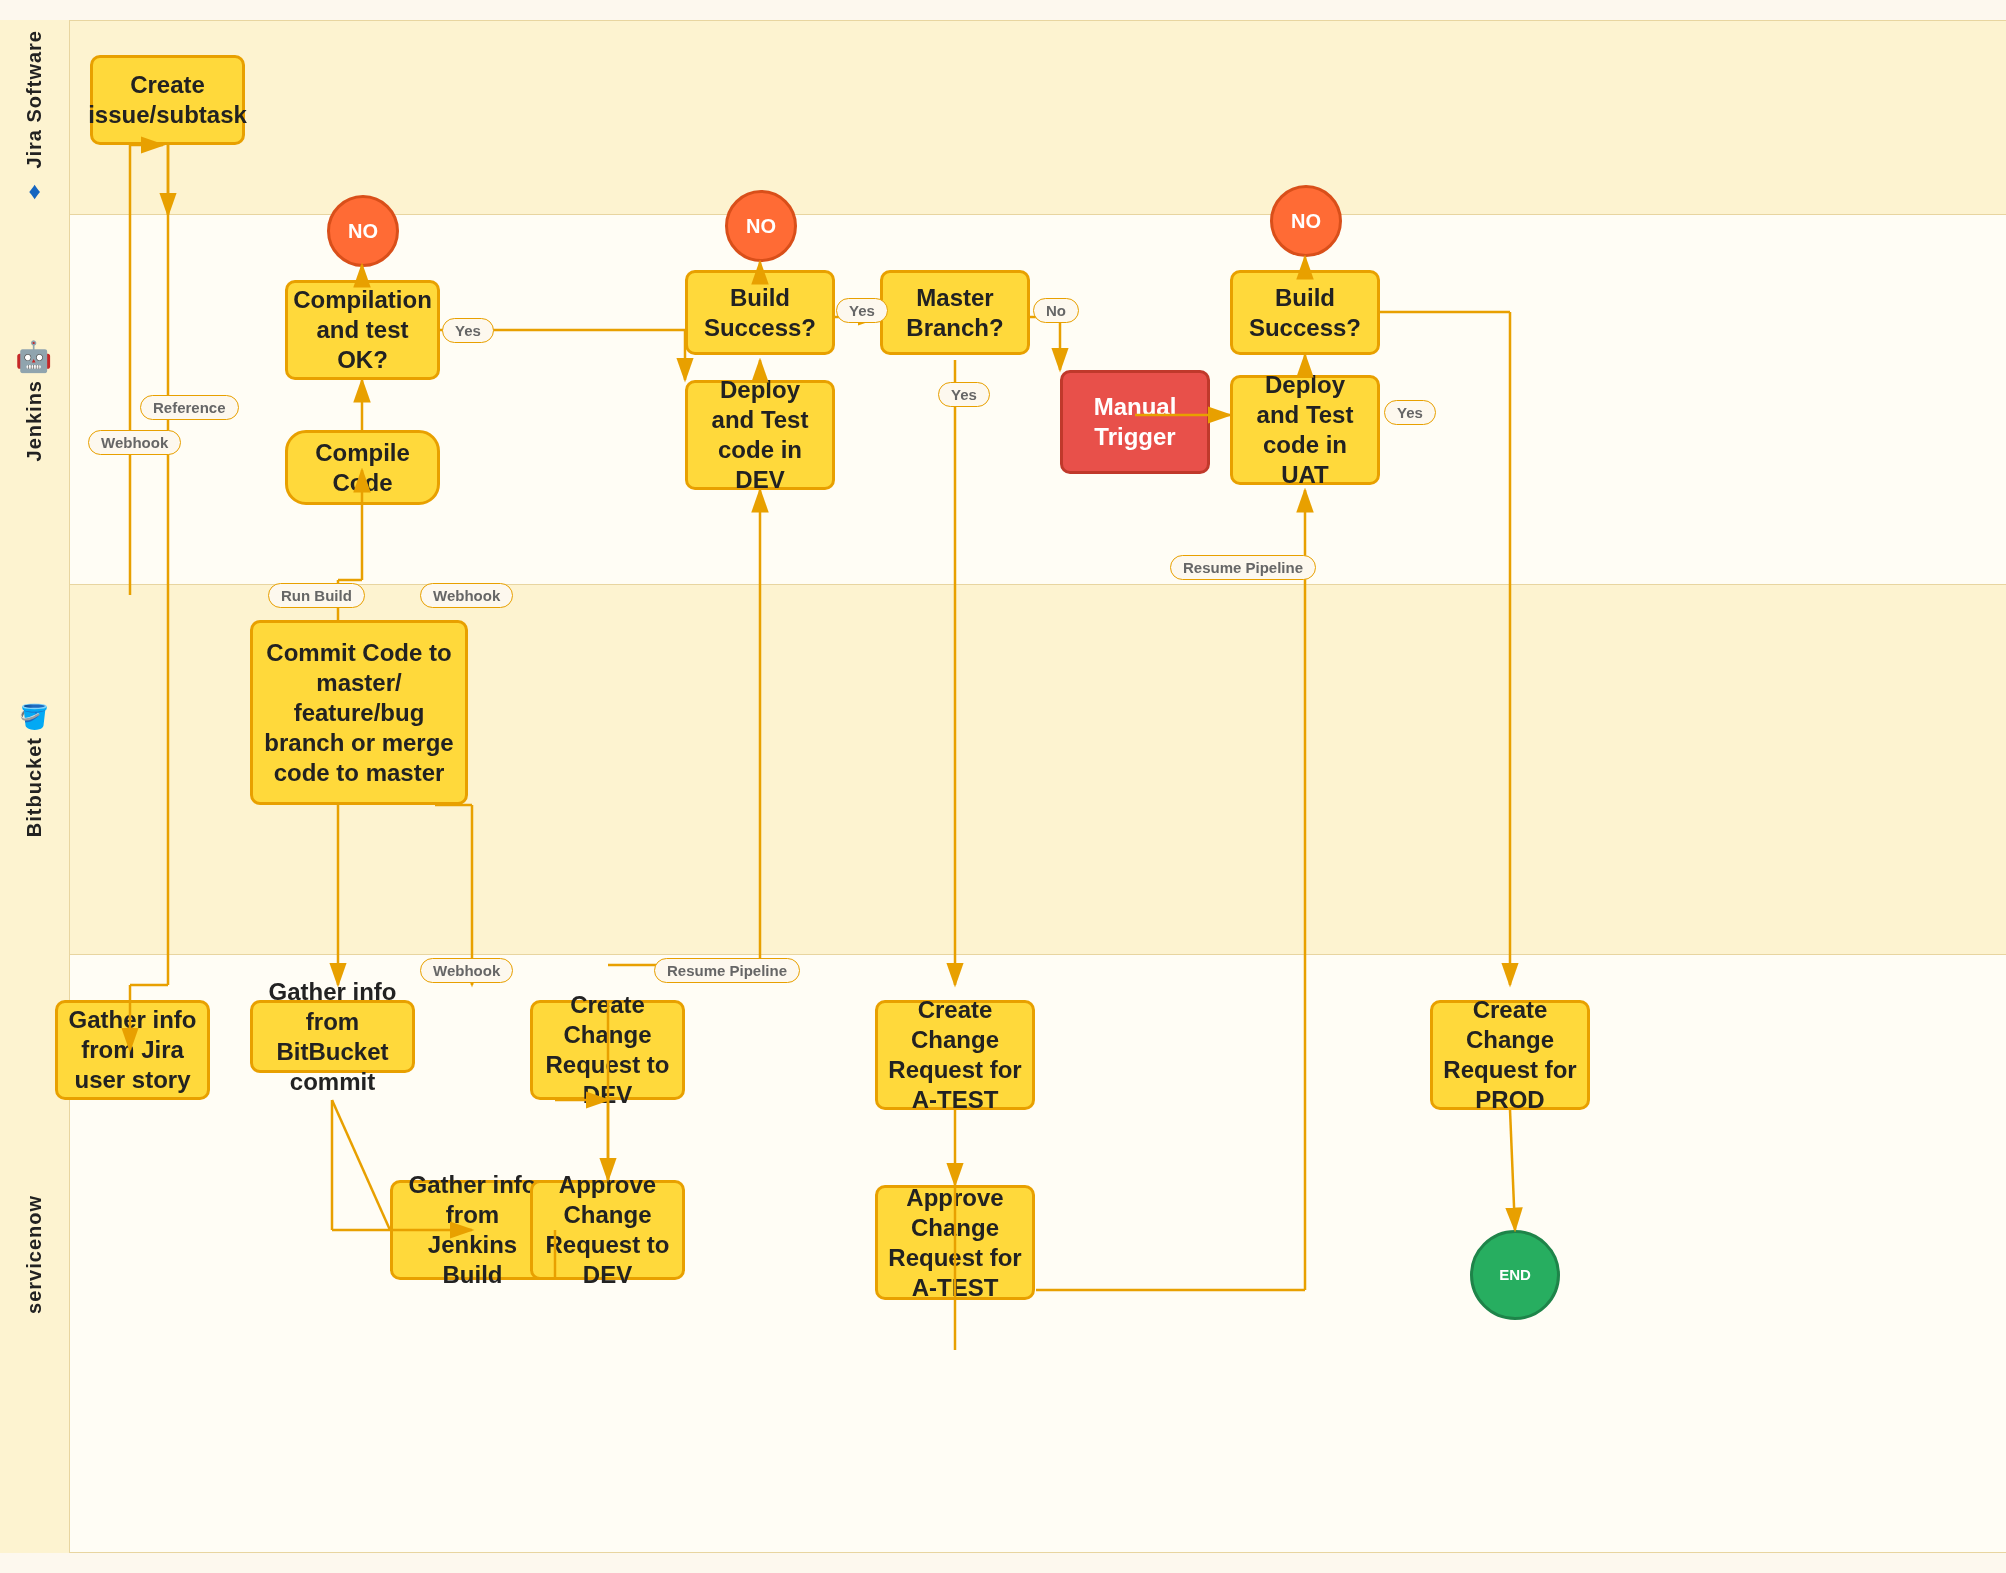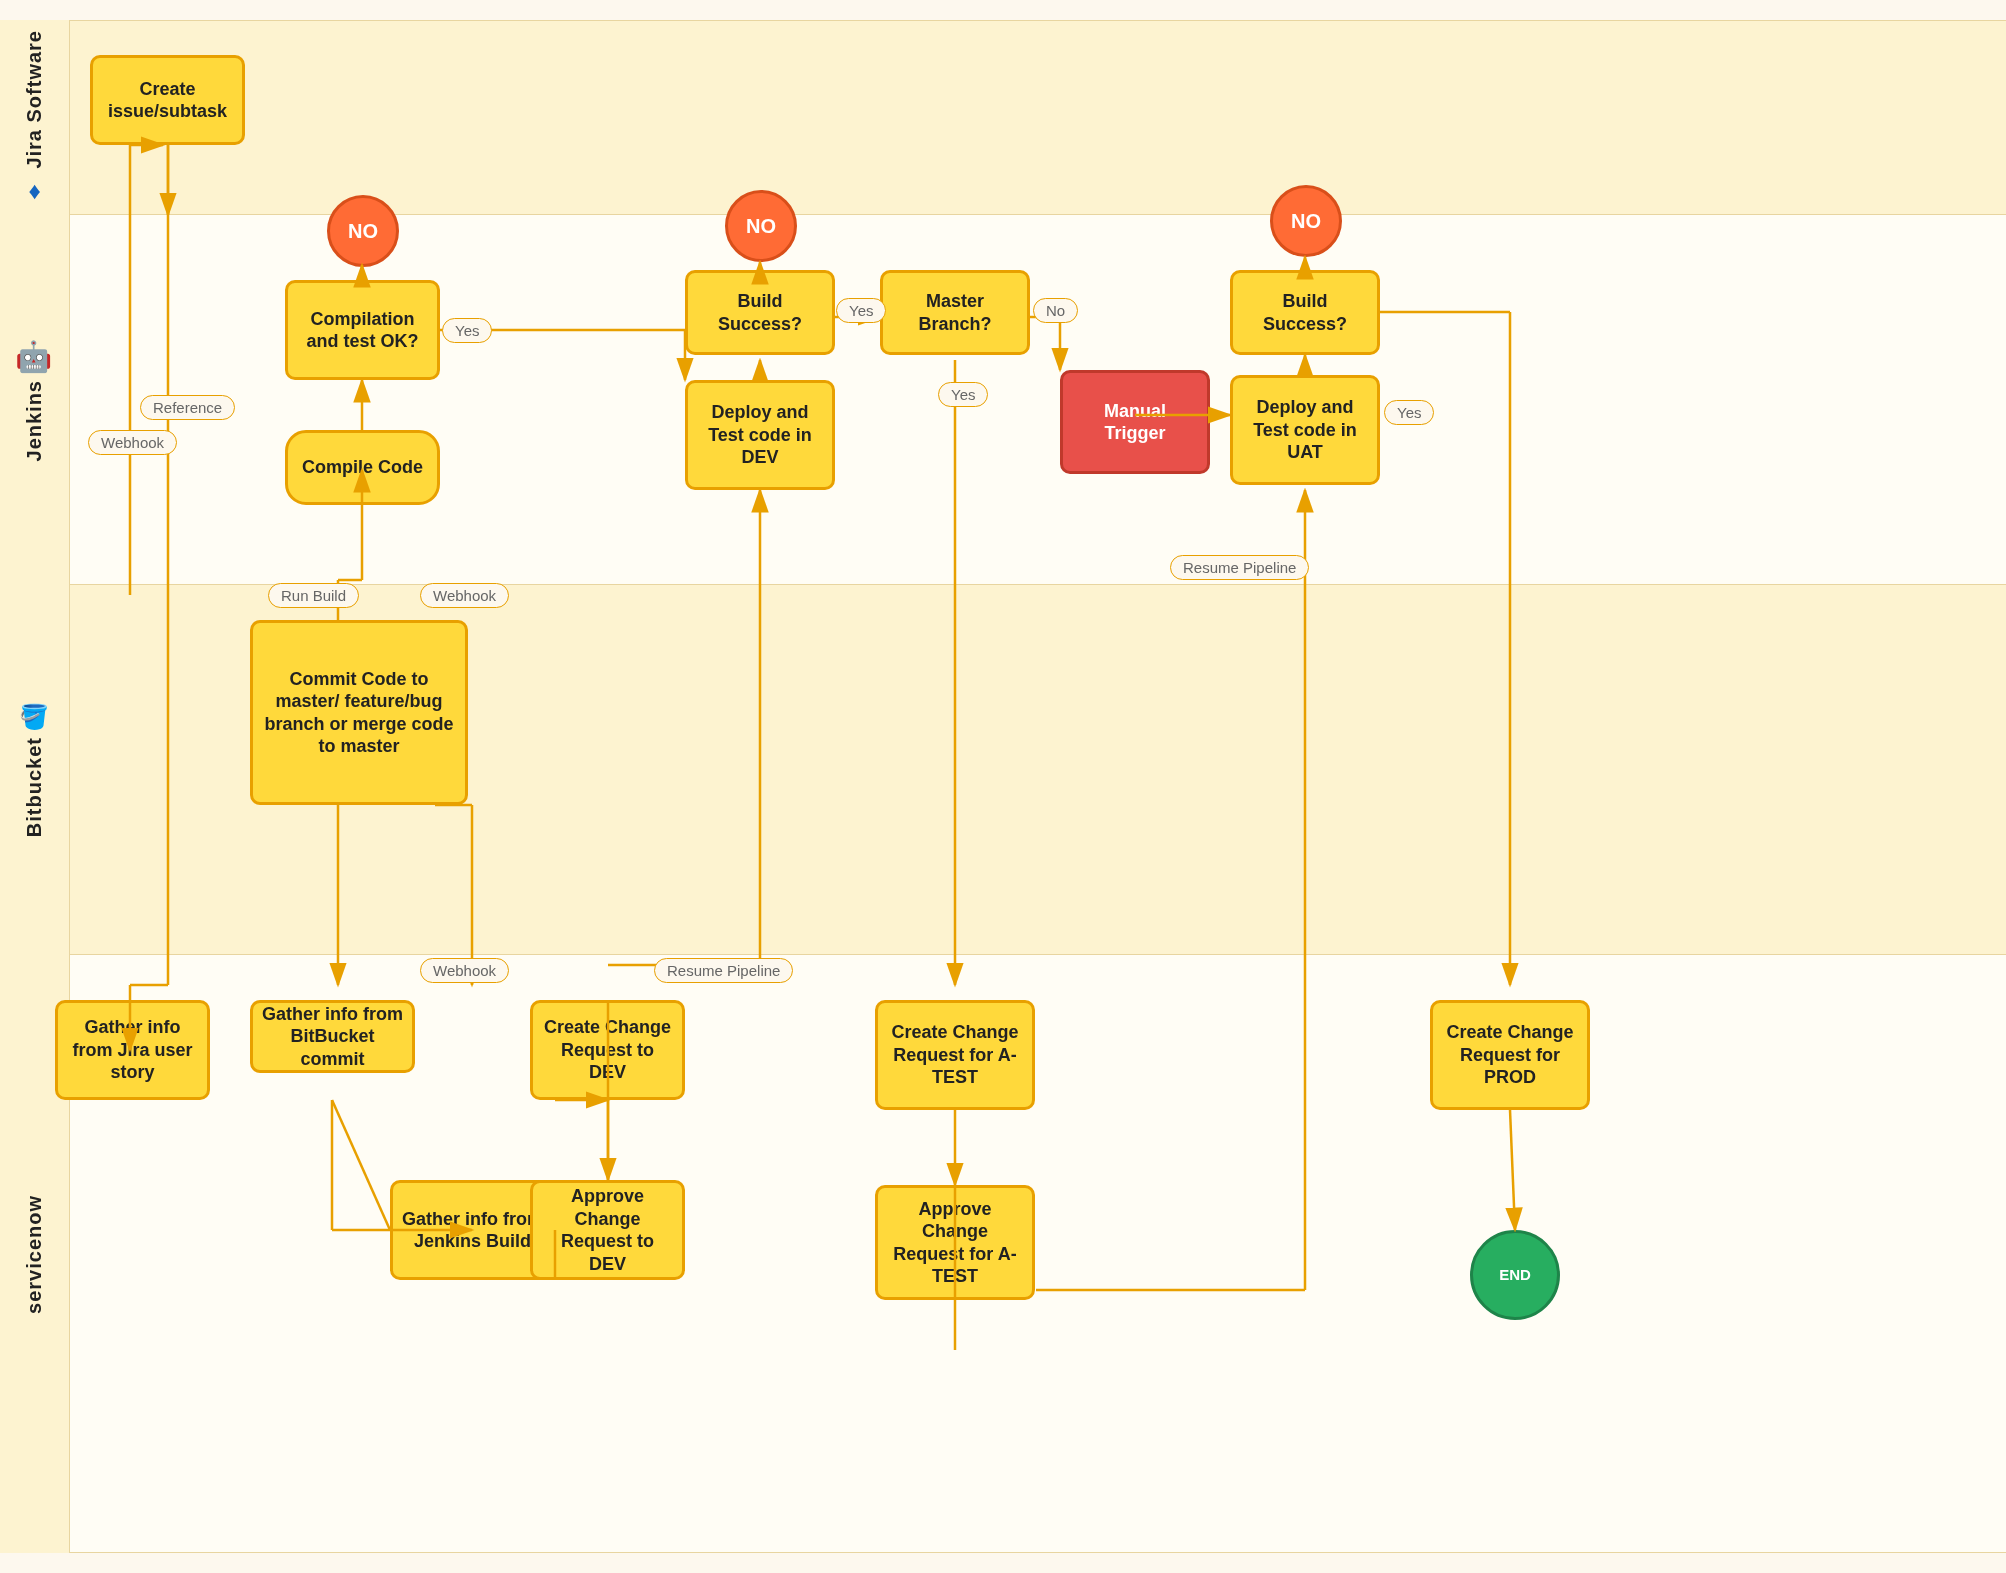--- a/index.html
+++ b/index.html
@@ -21,21 +21,21 @@
 
     
     .node {
       position: absolute;
       border-radius: 10px;
       display: flex;
       align-items: center;
       justify-content: center;
       text-align: center;
       font-weight: 700;
-      font-size: 18px;
+      font-size: 24px;
       line-height: 1.25;
       padding: 8px;
     }
     .node-yellow {
       background: #FFD93B;
       border: 3px solid #E8A000;
       color: #222;
     }
     .node-red {
       background: #E8504A;
@@ -63,20 +63,21 @@
     .connector-label {
       position: absolute;
       background: #fdf8ee;
       border: 1.5px solid #E8A000;
       border-radius: 20px;
       padding: 3px 12px;
       font-size: 15px;
       color: #666;
       white-space: nowrap;
       z-index: 10;
+      font-weight: bold;
     }
 
     
     svg.arrows {
       position: absolute;
       top: 0;
       left: 0;
       width: 2006px;
       height: 1573px;
       pointer-events: none;

